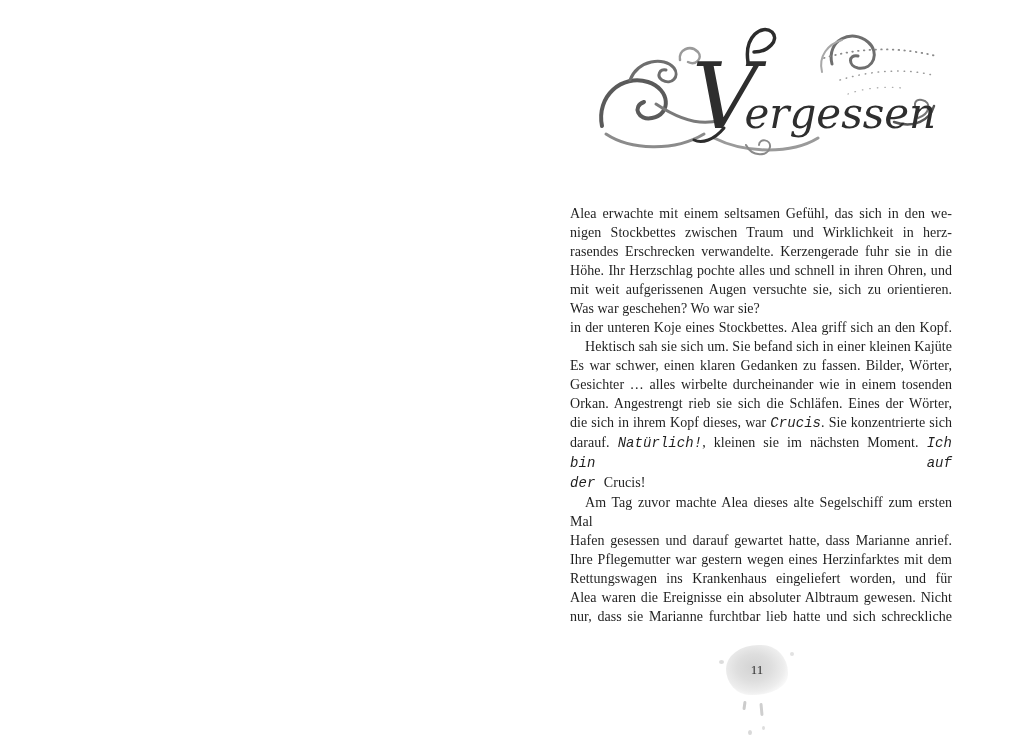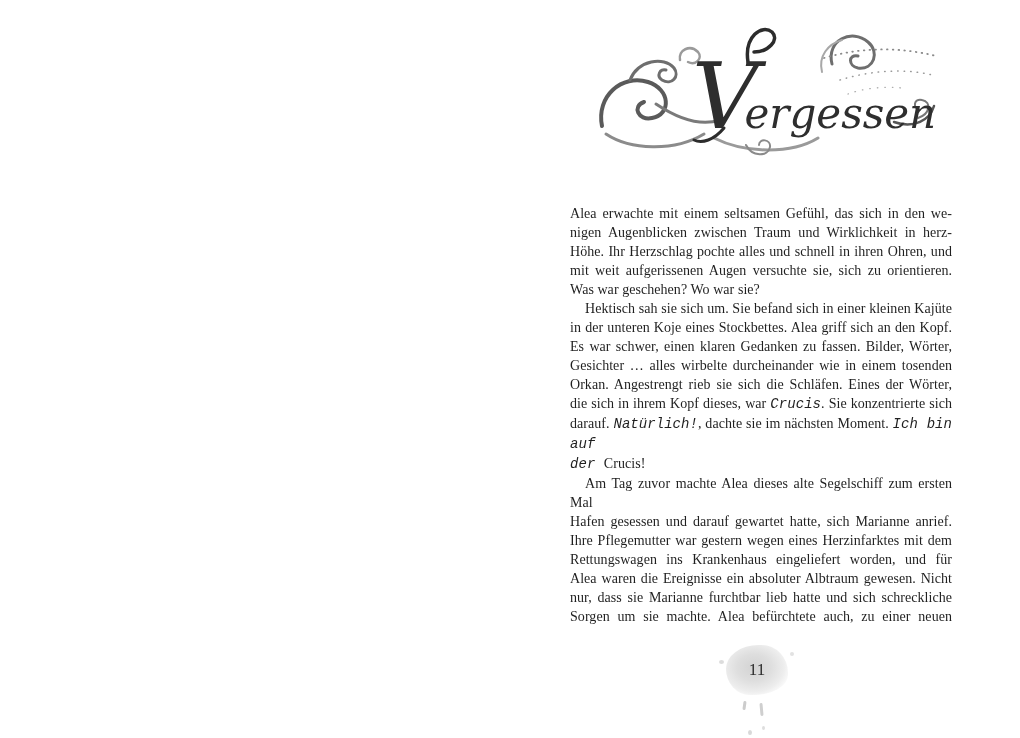--- a/index.html
+++ b/index.html
@@ -39,21 +39,21 @@
     position: absolute;
     left: 726px; top: 645px;
     width: 62px; height: 50px;
     background: radial-gradient(ellipse at 45% 45%, #d3d3d3 0%, #dedede 35%, #ededed 62%, rgba(255,255,255,0) 82%);
     border-radius: 55% 45% 60% 40% / 50% 58% 42% 55%;
   }
   .folio-number {
     position: absolute;
     left: 0; top: 0; width: 100%; height: 100%;
     display: flex; align-items: center; justify-content: center;
-    font-size: 17px; color: #2e2e2e;
+    font-size: 13px; color: #2e2e2e;
   }
   .blob-fleck-a {
     position: absolute; left: 719px; top: 660px;
     width: 5px; height: 4px; background: #dcdcdc; border-radius: 50%;
   }
   .blob-fleck-b {
     position: absolute; left: 790px; top: 652px;
     width: 4px; height: 4px; background: #e2e2e2; border-radius: 50%;
   }
   .drip-1 {
@@ -111,39 +111,39 @@
 
         <path d="M152 54 C148 28 166 16 176 24 C184 32 172 44 158 44" stroke="#2c2c2c" stroke-width="3.5"></path>
         <path d="M128 120 C118 132 106 136 98 132" stroke="#2c2c2c" stroke-width="3"></path>
       </g>
       <text x="96" y="120" class="script-title"><tspan font-size="92">V</tspan><tspan font-size="42" dx="-14">ergessen</tspan></text>
     </svg>
   </div>
 
   <div class="text-block" id="text-block">
       <div class="line just"><span>Alea erwachte mit einem seltsamen Gefühl, das sich in den we-</span></div>
-      <div class="line just"><span>nigen Augenblicken zwischen Traum und Wirklichkeit in herz-</span></div>
+      <div class="line just"><span>nigen Stockbettes zwischen Traum und Wirklichkeit in herz-</span></div>
+      <div class="line just"><span>rasendes Erschrecken verwandelte. Kerzengerade fuhr sie in die</span></div>
       <div class="line just"><span>Höhe. Ihr Herzschlag pochte alles und schnell in ihren Ohren, und</span></div>
       <div class="line just"><span>mit weit aufgerissenen Augen versuchte sie, sich zu orientieren.</span></div>
       <div class="line"><span>Was war geschehen? Wo war sie?</span></div>
+      <div class="line just"><span>in der unteren Koje eines Stockbettes. Alea griff sich an den Kopf.</span></div>
       <div class="line just indent"><span>Hektisch sah sie sich um. Sie befand sich in einer kleinen Kajüte</span></div>
-      <div class="line just"><span>in der unteren Koje eines Stockbettes. Alea griff sich an den Kopf.</span></div>
       <div class="line just"><span>Es war schwer, einen klaren Gedanken zu fassen. Bilder, Wörter,</span></div>
       <div class="line just"><span>Gesichter … alles wirbelte durcheinander wie in einem tosenden</span></div>
       <div class="line just"><span>Orkan. Angestrengt rieb sie sich die Schläfen. Eines der Wörter,</span></div>
       <div class="line just"><span>die sich in ihrem Kopf dieses, war </span><span class="it">Crucis</span><span>. Sie konzentrierte sich</span></div>
-      <div class="line just"><span>darauf. </span><span class="it">Natürlich!</span><span>, dachte sie im nächsten Moment. </span><span class="it">Ich bin auf</span></div>
+      <div class="line just"><span>darauf. </span><span class="it">Natürlich!</span><span>, kleinen sie im nächsten Moment. </span><span class="it">Ich bin auf</span></div>
       <div class="line"><span class="it">der </span><span>Crucis!</span></div>
       <div class="line just indent"><span>Am Tag zuvor machte Alea dieses alte Segelschiff zum ersten Mal</span></div>
-      <div class="line just"><span>Hafen gesessen und darauf gewartet hatte, sich Marianne anrief.</span></div>
+      <div class="line just"><span>Hafen gesessen und darauf gewartet hatte, dass Marianne anrief.</span></div>
       <div class="line just"><span>Ihre Pflegemutter war gestern wegen eines Herzinfarktes mit dem</span></div>
       <div class="line just"><span>Rettungswagen ins Krankenhaus eingeliefert worden, und für</span></div>
       <div class="line just"><span>Alea waren die Ereignisse ein absoluter Albtraum gewesen. Nicht</span></div>
       <div class="line just"><span>nur, dass sie Marianne furchtbar lieb hatte und sich schreckliche</span></div>
-      <div class="line just"><span>Sorgen um sie machte. Alea befürchtete auch, zu einer neuen</span></div>
     </div>
 
   <div class="folio-blob">
     <span class="folio-number">11</span>
   </div>
   <div class="blob-fleck-a"></div>
   <div class="blob-fleck-b"></div>
   <div class="drip-1"></div>
   <div class="drip-2"></div>
   <div class="drip-speck-1"></div>

